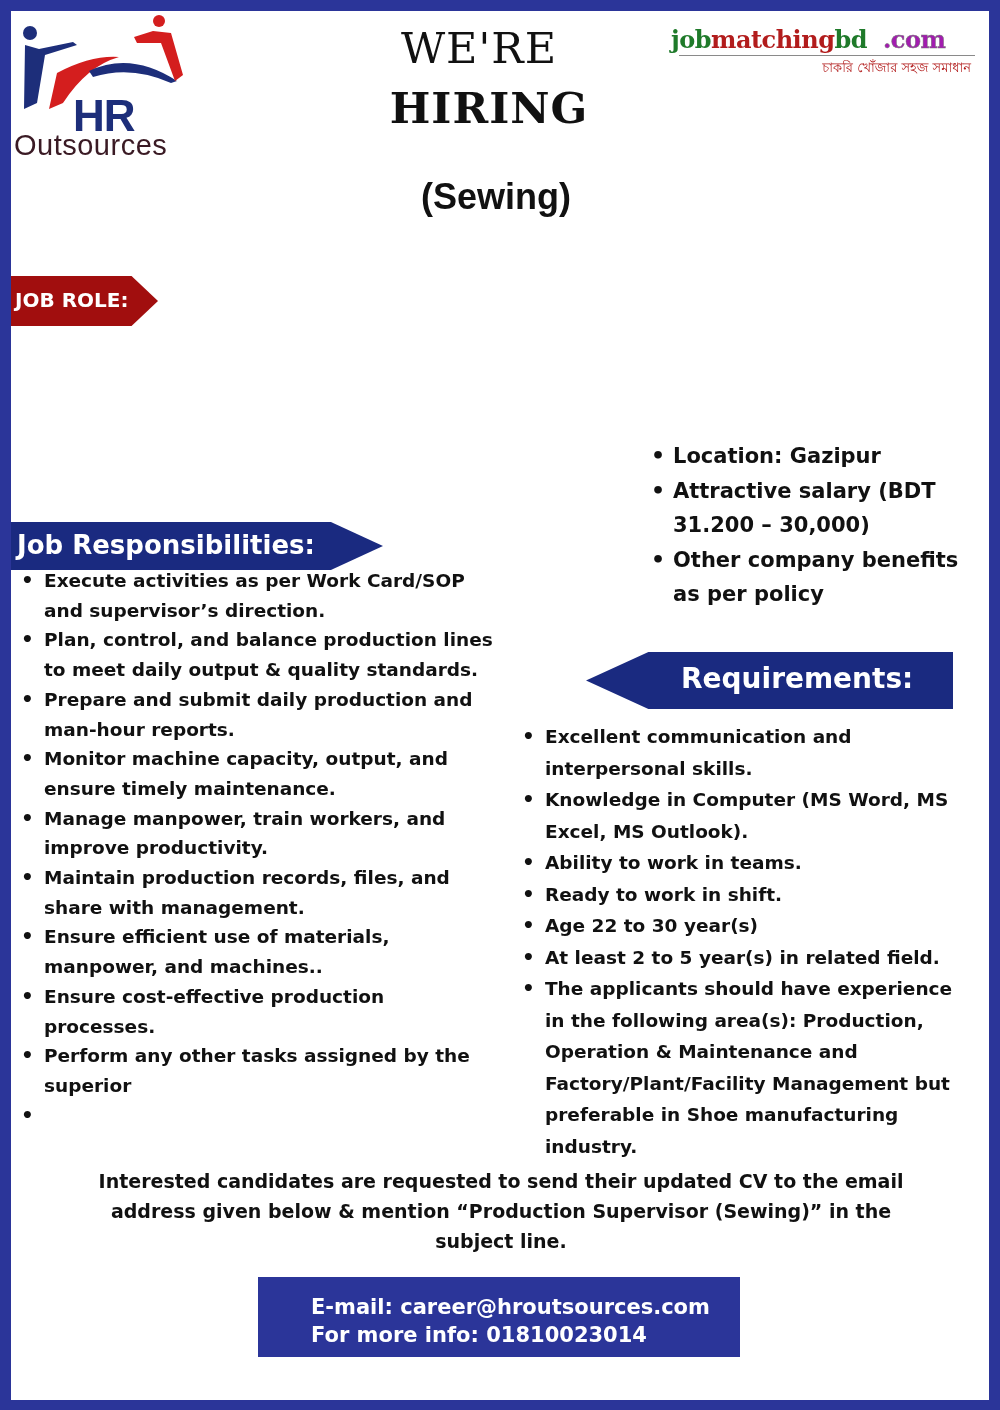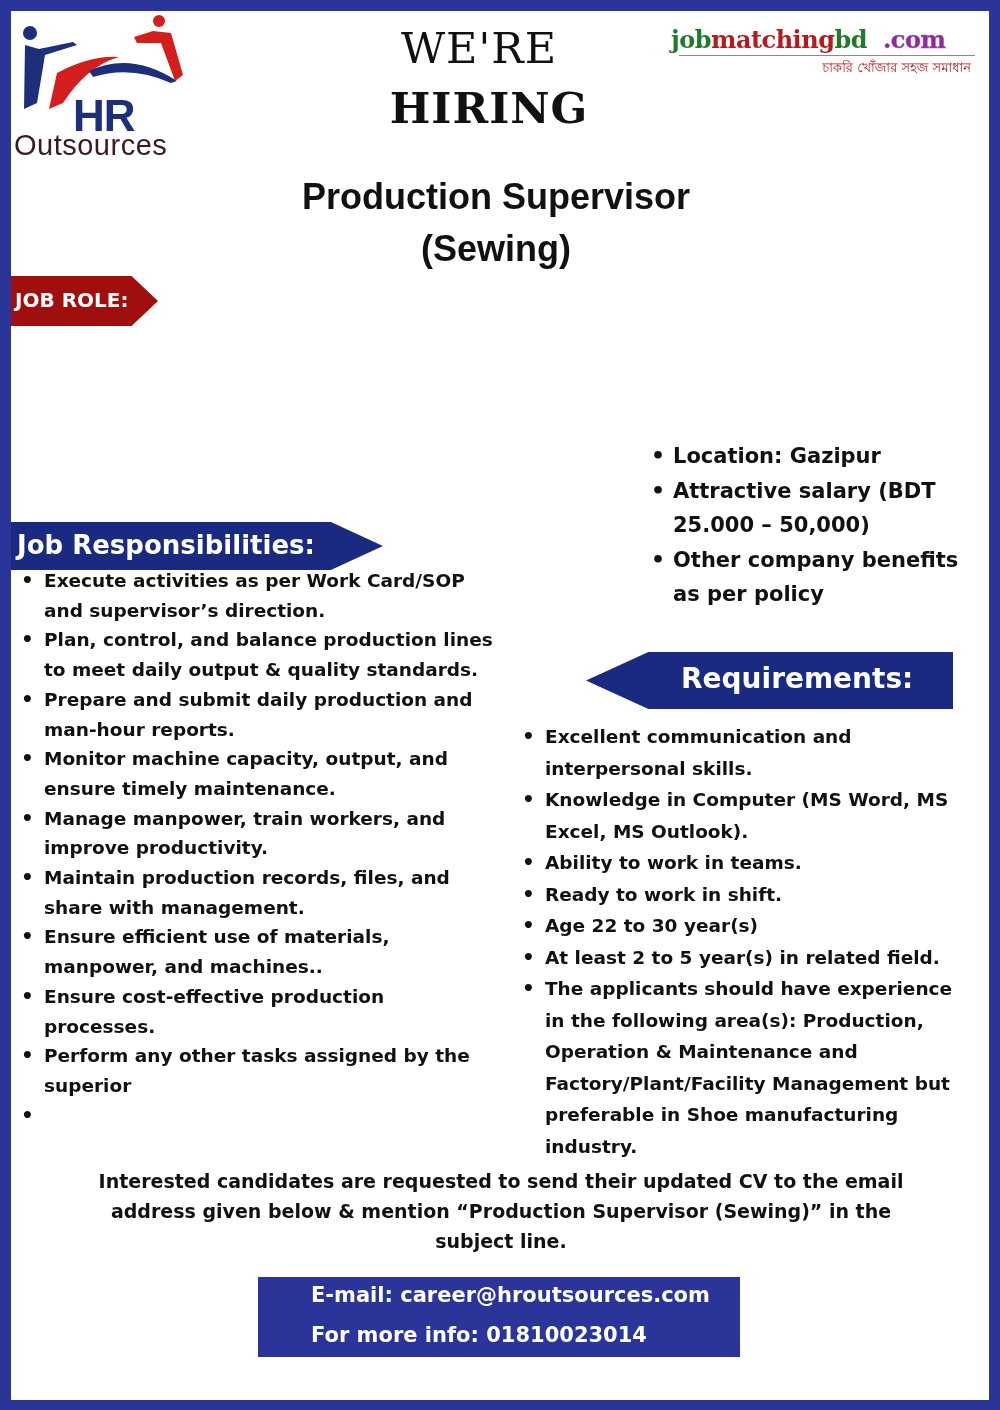--- a/index.html
+++ b/index.html
@@ -55,21 +55,21 @@
   .req-list { left: 505px; top: 710px; width: 455px; margin: 0; padding: 0; list-style: none; }
   .req-list li { position: relative; padding-left: 29px; font-weight: bold; font-size: 18.5px; line-height: 31.5px; color: #111; }
 
   .bullet::before { content: "\2022"; position: absolute; left: 6px; top: 0; font-size: 20px; }
   .perks .bullet::before { left: 10px; font-size: 22px; }
 
   .cta { left: 80px; top: 1155px; width: 820px; text-align: center; font-weight: bold; font-size: 19px; line-height: 30px; color: #111; }
 
   .contact { left: 247px; top: 1266px; width: 482px; height: 80px; background: #2b3599; }
   .contact div { position: absolute; left: 53px; color: #fff; font-weight: bold; font-size: 21px; white-space: nowrap; }
-  .c1 { top: 6px; text-align: right; }
+  .c1 { top: 18px; text-align: right; }
   .c2 { top: 46px; }
 </style>
 </head>
 <body>
 
 <div class="page">
 
   <div class="abs logo">
     <svg width="200" height="160" style="position:absolute;left:0;top:0;">
       <circle cx="19" cy="22" r="7" fill="#1d2e7a"></circle>
@@ -88,32 +88,31 @@
 
   <div class="abs jm">
     <div class="jm-main">
       <span class="jm-job">job</span><span class="jm-match">matching</span><span class="jm-bd">bd</span><span class="jm-com">.com</span>
     </div>
     <div class="jm-line"></div>
     <div class="jm-tag">চাকরি খোঁজার সহজ সমাধান</div>
   </div>
 
   <div class="abs job-title">
-    <div>Production Supervisor</div>
     <div>(Sewing)</div>
   </div>
 
   <div class="abs role-tag">
     <span>JOB ROLE:</span>
   </div>
 
 
   <ul class="abs perks">
     <li class="bullet">Location: Gazipur</li>
-    <li class="bullet">Attractive salary (BDT 25.000 – 50,000)</li>
+    <li class="bullet">Attractive salary (BDT 31.200 – 30,000)</li>
     <li class="bullet">Other company benefits as per policy</li>
   </ul>
 
   <div class="abs resp-tag">
     <span>Job Responsibilities:</span>
   </div>
 
   <ul class="abs resp-list">
     <li class="bullet">Execute activities as per Work Card/SOP and supervisor’s direction.</li>
     <li class="bullet">Plan, control, and balance production lines to meet daily output &amp; quality standards.</li>

